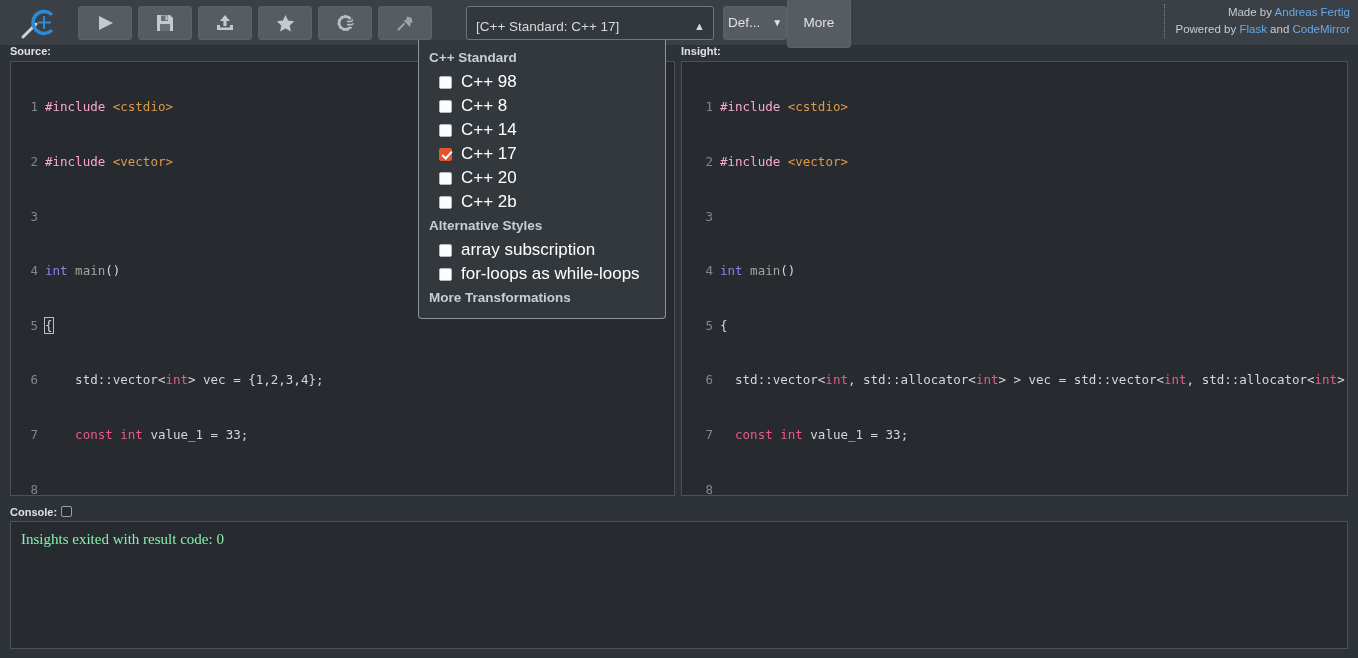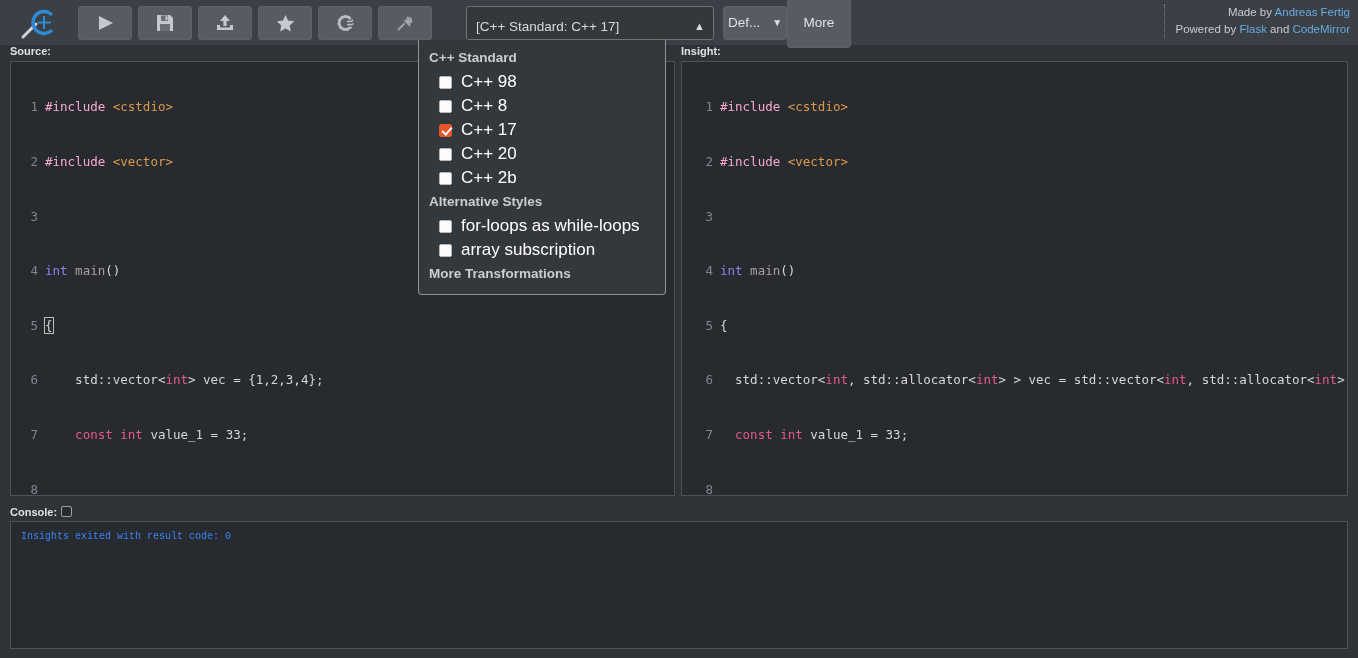--- a/index.html
+++ b/index.html
@@ -132,22 +132,22 @@
 
   .bracket {
     outline: 1px solid #b9bec3; outline-offset: 0px;
   }
 
   
   .console-box {
     position: absolute; background: #272b30; border: 1px solid #4c5258;
   }
   .console-text {
-    font-family: Liberation Mono, monospace;
-    font-size: 10px; color: #3b82f6; padding: 9px 0 0 10px;
+    font-family: Liberation Serif, serif;
+    font-size: 15px; color: #86efac; padding: 9px 0 0 10px;
   }
   .console-cb {
     display: inline-block; width: 11px; height: 11px;
     background: #272b30; border: 1px solid #9aa0a6; border-radius: 2px;
     margin-left: 4px; vertical-align: -1px;
   }
 </style>
 </head>
 <body>
 
@@ -237,42 +237,46 @@
     <div class="dd-head">C++ Standard</div>
 
     <div class="dd-item">
       <span class="cb"></span>
       <span class="lbl">C++ 98</span>
     </div>
     <div class="dd-item">
       <span class="cb"></span>
       <span class="lbl">C++ 8</span>
     </div>
+    <div class="dd-item">
+      <span class="cb"></span>
+      <span class="lbl">C++ 14</span>
+    </div>
     <div class="dd-item checked">
       <span class="cb"></span>
       <span class="lbl">C++ 17</span>
     </div>
     <div class="dd-item">
       <span class="cb"></span>
       <span class="lbl">C++ 20</span>
     </div>
     <div class="dd-item">
       <span class="cb"></span>
       <span class="lbl">C++ 2b</span>
     </div>
 
     <div class="dd-head">Alternative Styles</div>
 
     <div class="dd-item">
       <span class="cb"></span>
+      <span class="lbl">array subscription</span>
+    </div>
+    <div class="dd-item">
+      <span class="cb"></span>
       <span class="lbl">for-loops as while-loops</span>
-    </div>
-    <div class="dd-item">
-      <span class="cb"></span>
-      <span class="lbl">array subscription</span>
     </div>
 
     <div class="dd-head">More Transformations</div>
   </div>
 
   <div class="panel-label" style="left:10px; top:45px;">Source:</div>
 
   <div class="editor" style="left:10px; top:61px; width:665px; height:435px;">
     <div class="code">
       <div class="ln"><span class="gutter">1</span><span class="src-txt"><span class="pp">#include</span> <span class="hd">&lt;cstdio&gt;</span></span></div>

